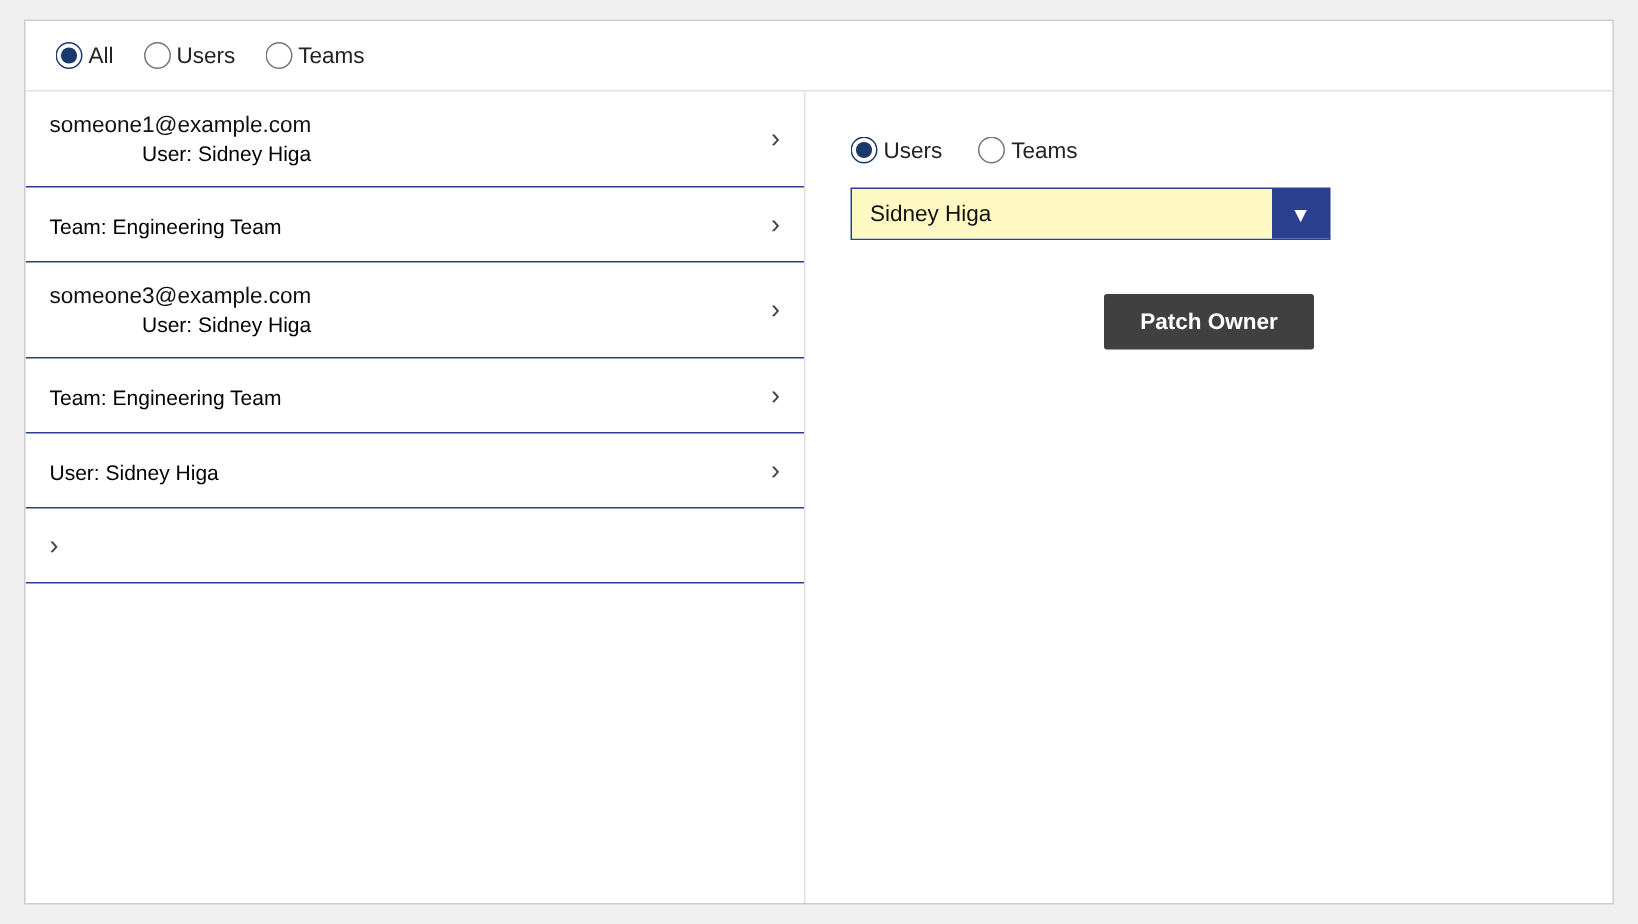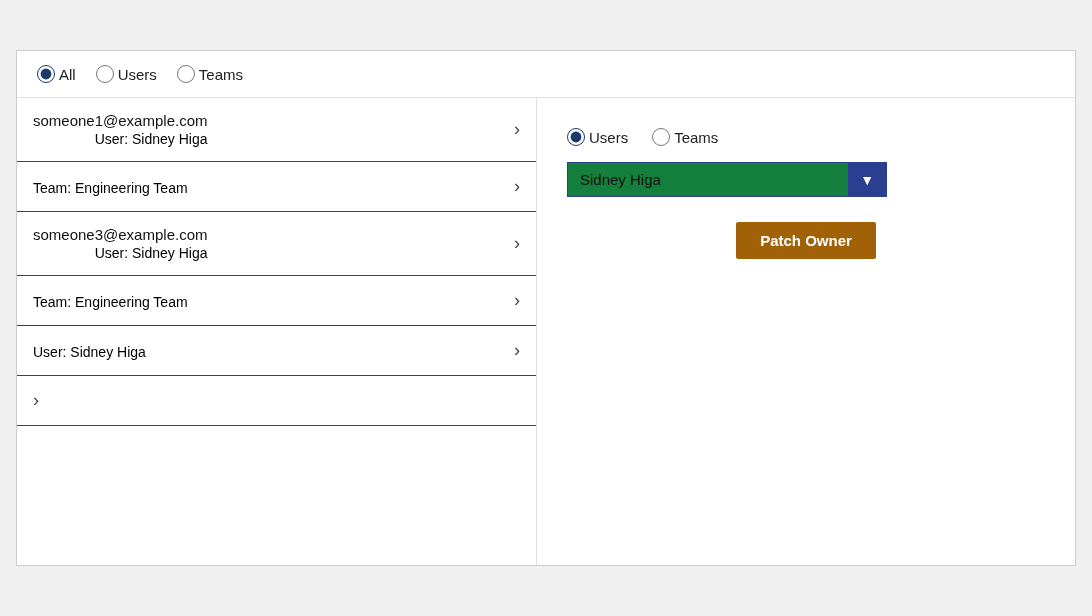--- a/index.html
+++ b/index.html
@@ -9,21 +9,21 @@
       display: flex;
       justify-content: center;
       align-items: center;
       width: 1092px;
       height: 616px;
     }
     .main-container {
       background: #fff;
       border: 1px solid #ccc;
       width: 1060px;
-      height: 516px;
+      height: 590px;
       display: flex;
       flex-direction: column;
     }
     .top-filter-bar {
       display: flex;
       align-items: center;
       gap: 20px;
       padding: 14px 20px;
       border-bottom: 1px solid #e0e0e0;
     }
@@ -115,43 +115,43 @@
       display: flex;
       align-items: stretch;
       border: 1px solid #2a3f8f;
       width: 320px;
     }
     .dropdown-value {
       flex: 1;
       padding: 8px 12px;
       font-size: 15px;
       color: #111;
-      background: #15803d;
+      background: #fef9c3;
     }
     .dropdown-arrow {
       background: #2a3f8f;
       color: #fff;
       padding: 8px 12px;
       display: flex;
       align-items: center;
       justify-content: center;
       cursor: pointer;
       font-size: 14px;
     }
     .patch-owner-btn {
-      background: #a16207;
+      background: #404040;
       color: #fff;
       border: none;
       padding: 10px 24px;
       font-size: 15px;
       font-weight: bold;
       cursor: pointer;
       width: fit-content;
       border-radius: 2px;
-      margin-top: 9px;
+      margin-top: 20px;
       align-self: center;
     }
   </style>
 </head>
 <body>
 
 <div class="main-container">
 
   <div class="top-filter-bar">
     <label class="radio-group">

